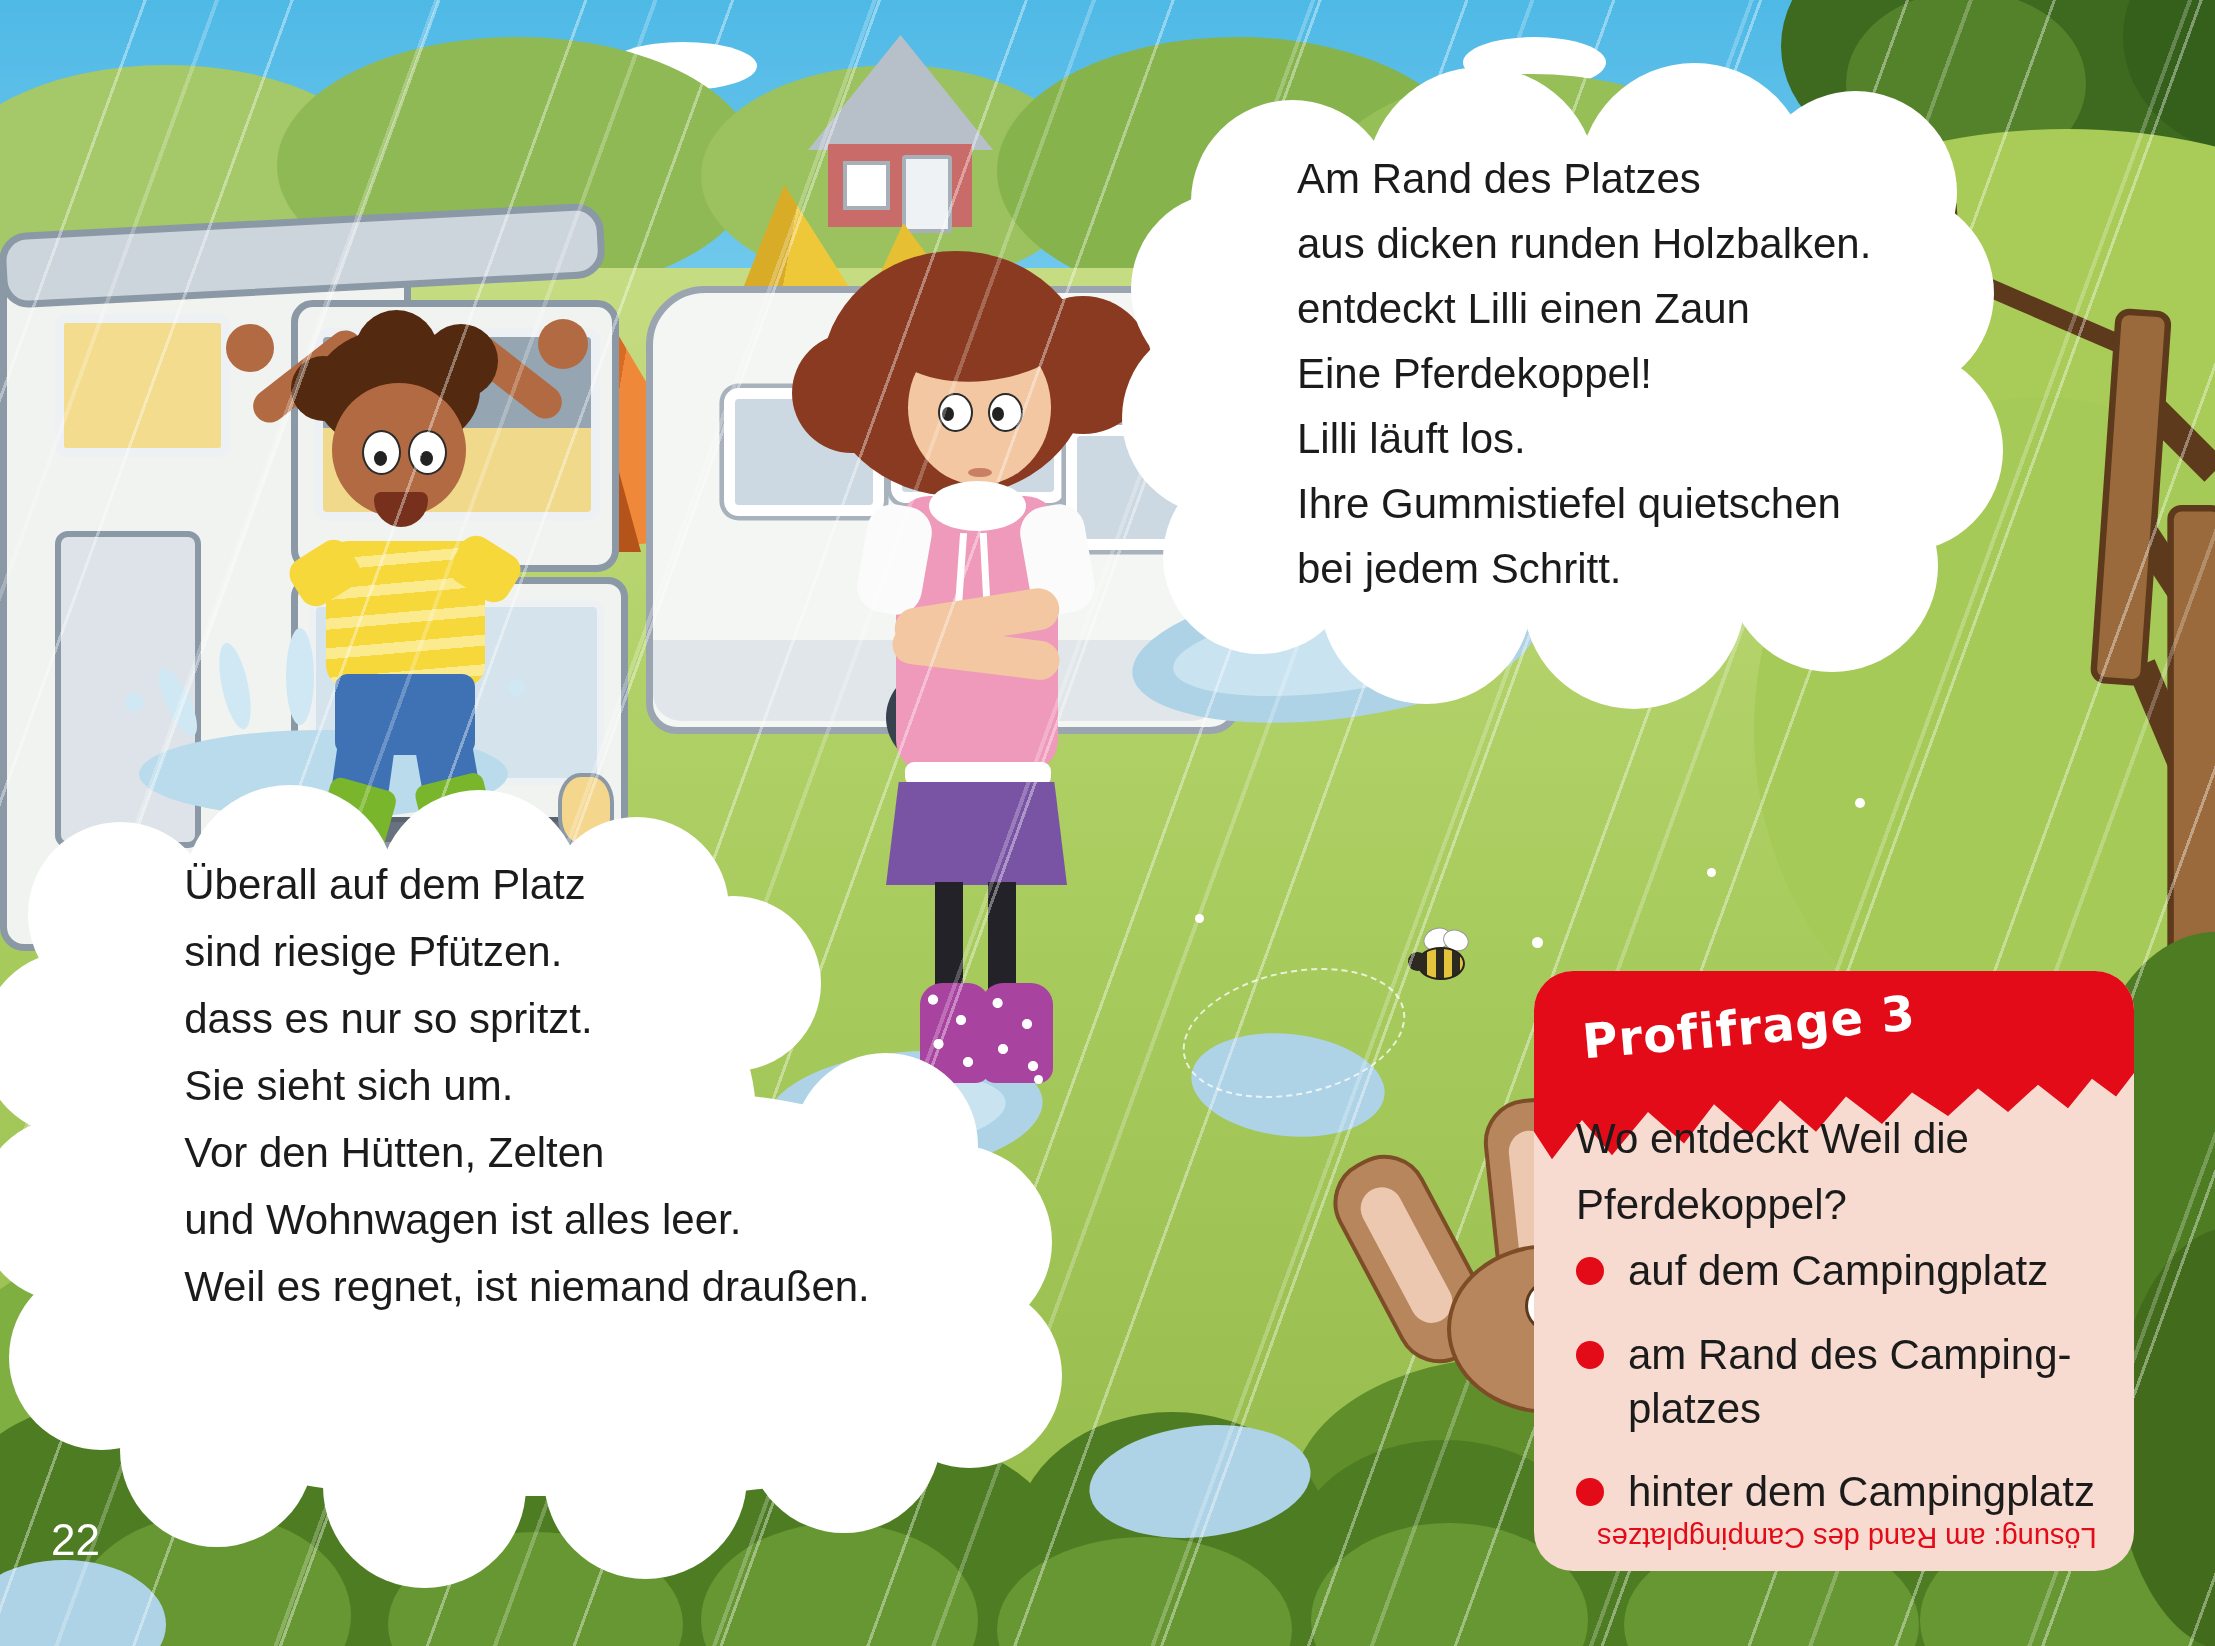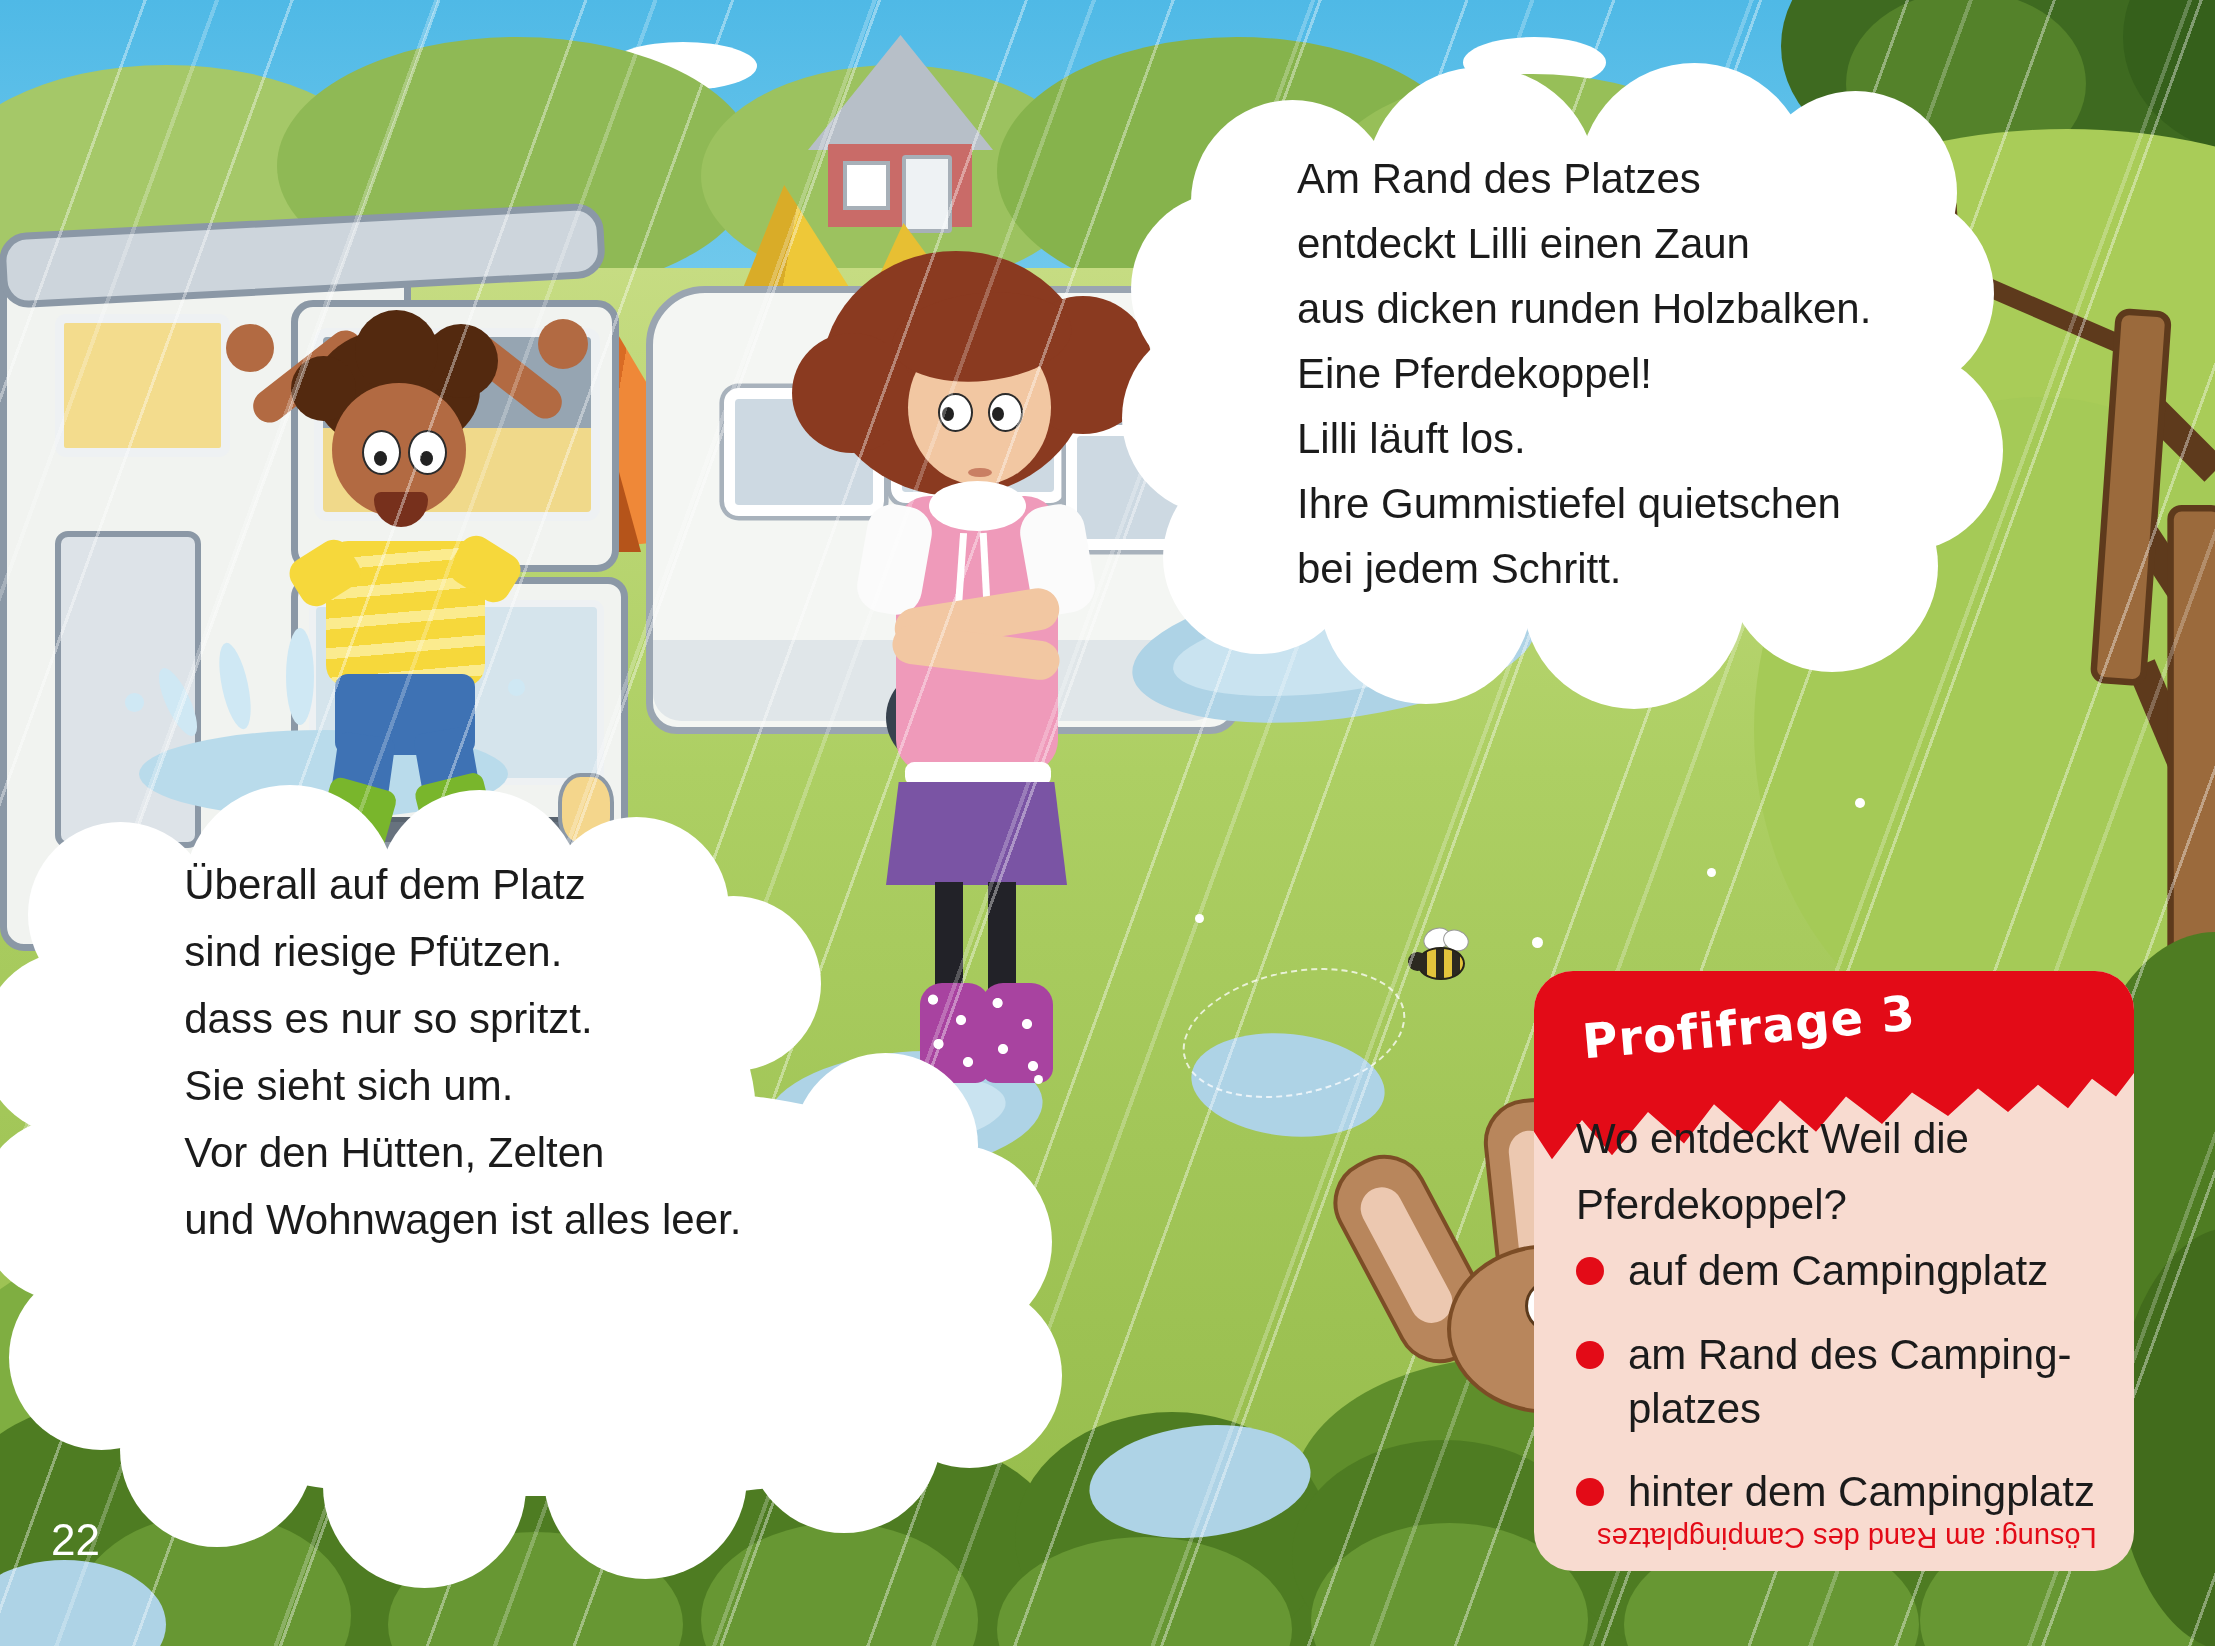--- a/index.html
+++ b/index.html
@@ -248,22 +248,22 @@
     <div class="bump" style="left:646px;top:277px;width:203px;height:203px;"></div>
     <div class="bump" style="left:572px;top:388px;width:212px;height:212px;"></div>
     <div class="bump" style="left:369px;top:415px;width:222px;height:222px;"></div>
     <div class="bump" style="left:166px;top:420px;width:212px;height:212px;"></div>
     <div class="bump" style="left:9.2px;top:388px;width:194px;height:194px;"></div>
     <div class="bump" style="left:-23px;top:120px;width:194px;height:194px;"></div>
     <div class="bump" style="left:-32px;top:249px;width:194px;height:194px;"></div>
     <div class="core" style="left:65px;top:74px;width:692px;height:461px;border-radius:45%;"></div>
     <div class="tr-text abs" style="left:143px;top:74px;">
       <div class="story-line">Am Rand des Platzes</div>
+      <div class="story-line">aus dicken runden Holzbalken.</div>
       <div class="story-line">entdeckt Lilli einen Zaun</div>
-      <div class="story-line">aus dicken runden Holzbalken.</div>
       <div class="story-line">Eine Pferdekoppel!</div>
       <div class="story-line">Lilli läuft los.</div>
       <div class="story-line">Ihre Gummistiefel quietschen</div>
       <div class="story-line">bei jedem Schritt.</div>
     </div>
   </div>
 
   <div class="cloud abs" style="left:9.2px;top:785px;width:1061px;height:771px;">
     <div class="bump" style="left:18.5px;top:37px;width:185px;height:185px;"></div>
     <div class="bump" style="left:175px;top:0;width:212px;height:212px;"></div>
@@ -282,20 +282,21 @@
     <div class="bump" style="left:0;top:480px;width:185px;height:185px;"></div>
     <div class="core" style="left:46px;top:83px;width:701px;height:554px;border-radius:45%;"></div>
     <div class="core" style="left:74px;top:305px;width:923px;height:406px;border-radius:38%;"></div>
     <div class="bl-text abs" style="left:175px;top:66px;">
       <div class="story-line">Überall auf dem Platz</div>
       <div class="story-line">sind riesige Pfützen.</div>
       <div class="story-line">dass es nur so spritzt.</div>
       <div class="story-line">Sie sieht sich um.</div>
       <div class="story-line">Vor den Hütten, Zelten</div>
       <div class="story-line">und Wohnwagen ist alles leer.</div>
+      <div class="story-line">Weil es regnet, ist niemand draußen.</div>
     </div>
   </div>
 
   <div class="abs" style="left:1336px;top:1098px;width:351px;height:305px;">
     <div class="abs" style="left:28px;top:51px;width:88px;height:212px;background:#b8865c;border:4.6px solid #7c4d26;border-radius:44px;transform:rotate(-28deg);">
       <div class="abs" style="left:20px;top:26px;width:42px;height:148px;background:#ecc8b0;border-radius:37px;"></div>
     </div>
     <div class="abs" style="left:155px;top:0;width:88px;height:217px;background:#b8865c;border:4.6px solid #7c4d26;border-radius:44px;transform:rotate(-6deg);">
       <div class="abs" style="left:20px;top:28px;width:42px;height:152px;background:#ecc8b0;border-radius:37px;"></div>
     </div>

